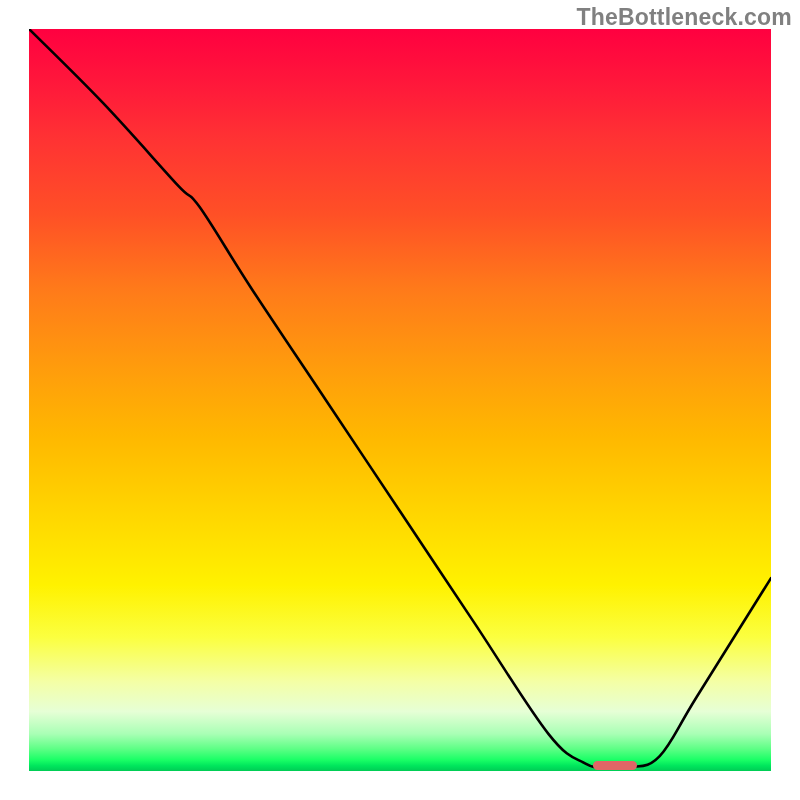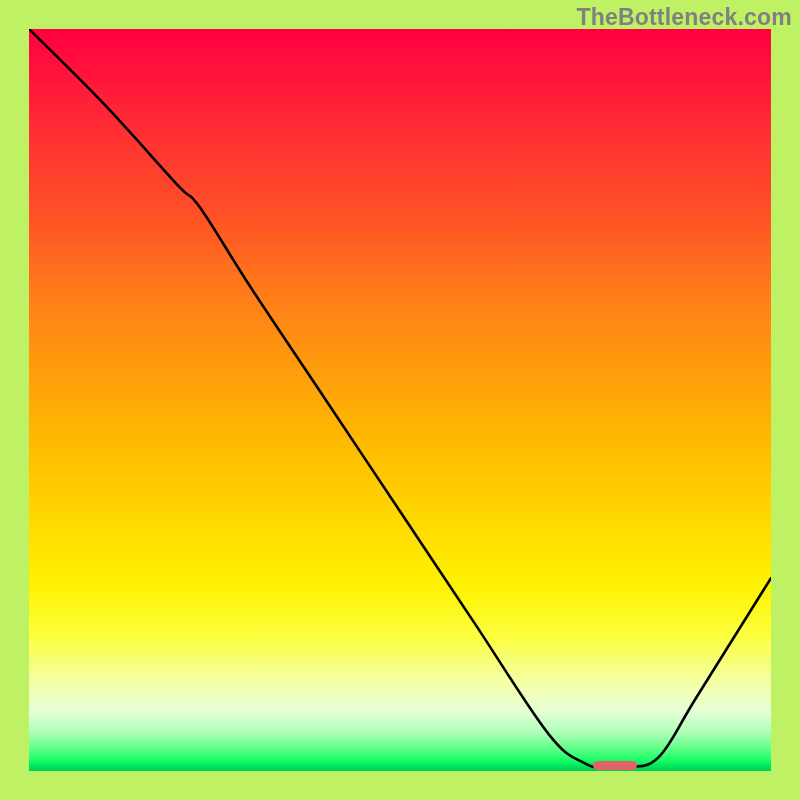--- a/index.html
+++ b/index.html
@@ -1,21 +1,21 @@
 <!DOCTYPE html>
 <html><head>
 <meta charset="utf-8">
 <style>
   * { margin: 0; padding: 0; box-sizing: border-box; }
   html, body { width: 800px; height: 800px; overflow: hidden; background: #000; }
   .frame {
     position: relative;
     width: 800px;
     height: 800px;
-    background: #bef264;
+    background: #ffffff;
   }
   .plot {
     position: absolute;
     left: 29px;
     top: 29px;
     width: 742px;
     height: 742px;
     background: linear-gradient(to bottom,
       #ff0040 0%,
       #ff1a3a 8%,

